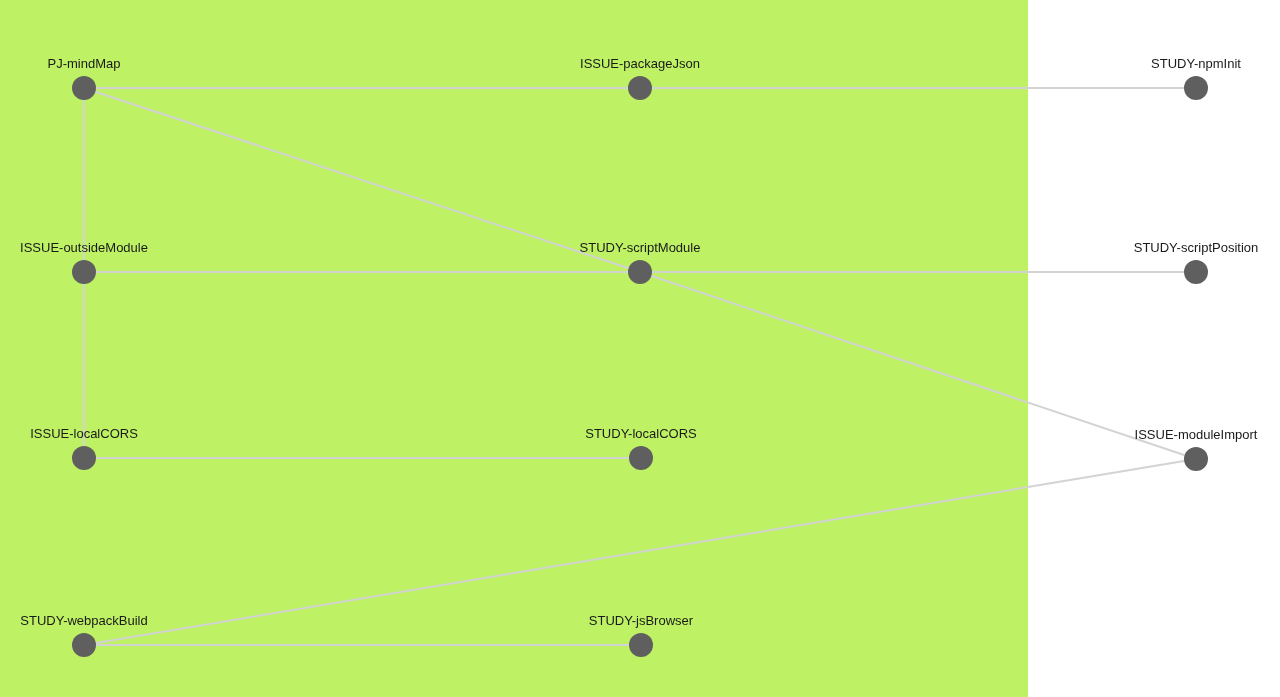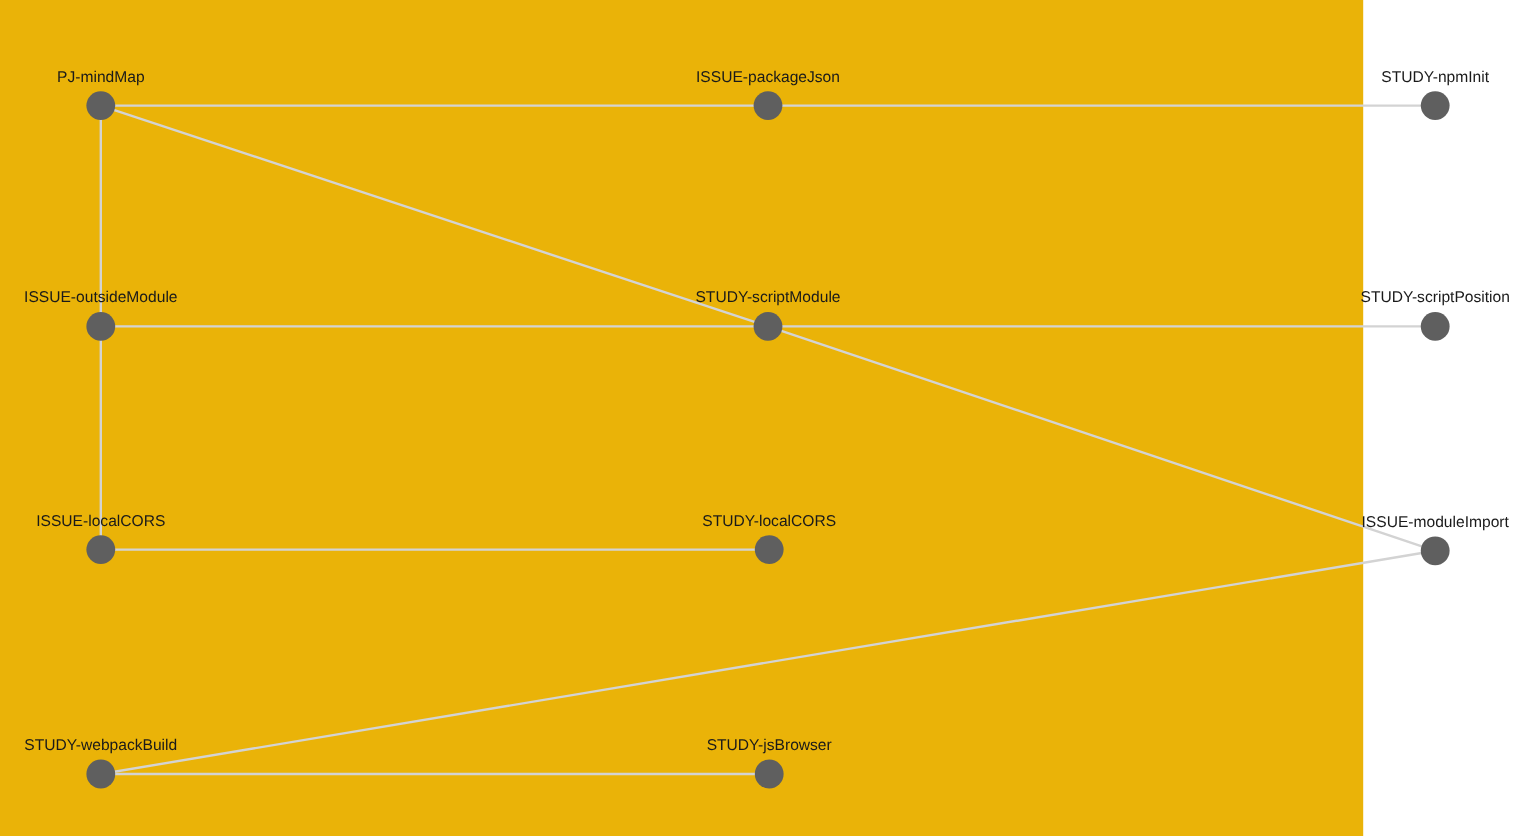--- a/index.html
+++ b/index.html
@@ -9,23 +9,23 @@
     background: #ffffff;
   }
   body {
     width: 1280px;
     height: 697px;
     overflow: hidden;
     font-family: "Liberation Sans", sans-serif;
   }
   #graph-canvas {
     position: relative;
-    width: 1136px;
+    width: 1028px;
     height: 697px;
-    background: #eab308;
+    background: #bef264;
   }
   #graph-svg {
     position: absolute;
     top: 0;
     left: 0;
     width: 1280px;
     height: 697px;
     display: block;
   }
   .graph-edge {

